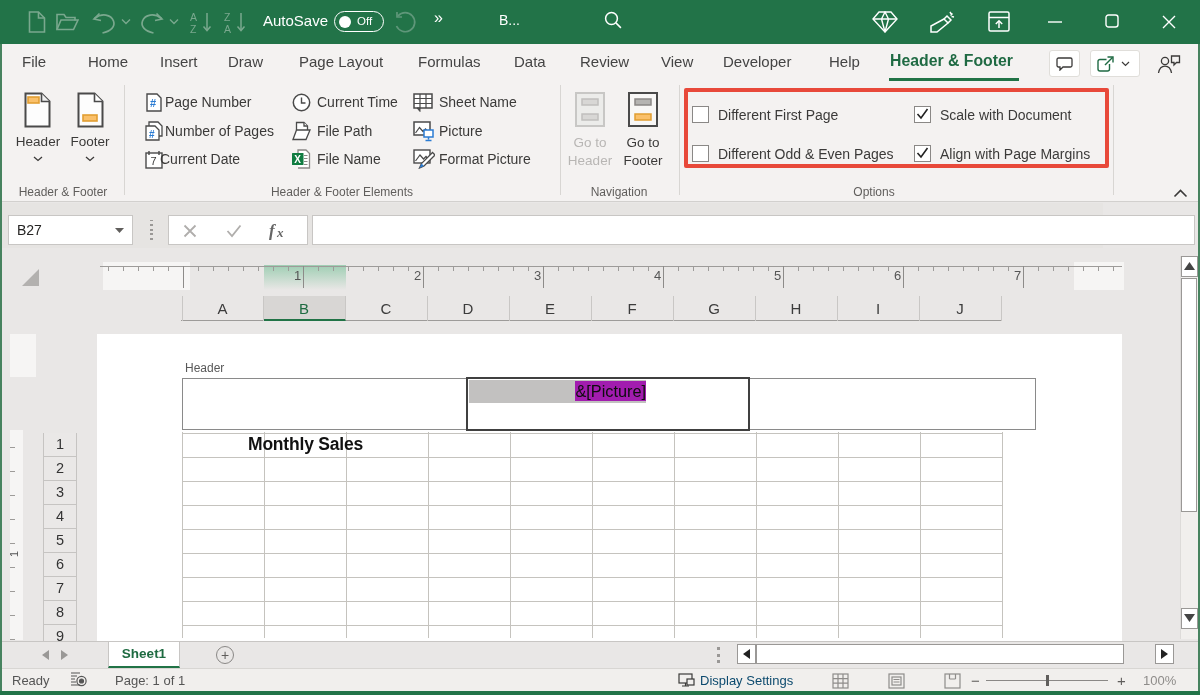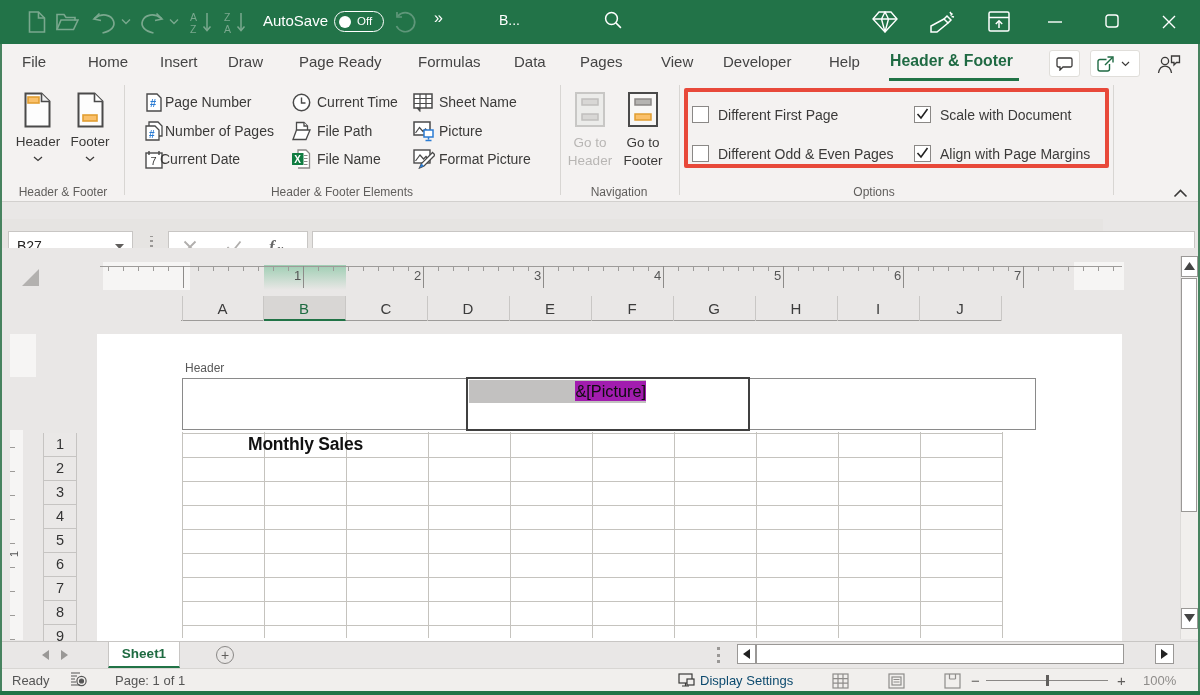--- a/index.html
+++ b/index.html
@@ -22,21 +22,21 @@
 .mbtn { position:absolute; top:6px; height:27px; background:#fff; border:1px solid #e0deda; border-radius:3px; }
 
 #ribbon { position:absolute; left:0; top:82px; width:1200px; height:120px; background:#f4f2f1; border-bottom:1px solid #d2d0ce; }
 .gsep { position:absolute; top:3px; width:1px; height:110px; background:#d8d6d3; }
 .glabel { position:absolute; top:103px; font-size:12px; color:#605e5c; width:200px; text-align:center; }
 .elem { position:absolute; font-size:14px; color:#3b3a39; white-space:nowrap; }
 .chk { position:absolute; width:17px; height:17px; background:#fff; border:1px solid #8a8886; }
 .chklbl { position:absolute; font-size:14px; color:#3b3a39; white-space:nowrap; }
 #redbox { position:absolute; left:684px; top:6px; width:425px; height:80px; border:4px solid #e8493a; border-radius:2px; }
 
-#fbar { position:absolute; left:0; top:219px; width:1103px; height:45px; background:#e6e4e2; }
+#fbar { position:absolute; left:0; top:203px; width:1103px; height:45px; background:#e6e4e2; }
 #namebox { position:absolute; left:8px; top:12px; width:125px; height:30px; background:#fff; border:1px solid #c8c6c4; font-size:14px; color:#252423; }
 #fxbtns { position:absolute; left:168px; top:12px; width:140px; height:30px; background:#fff; border:1px solid #c8c6c4; }
 #ffield { position:absolute; left:312px; top:12px; width:883px; height:30px; background:#fff; border:1px solid #c8c6c4; }
 
 #sheet { position:absolute; left:0; top:248px; width:1200px; height:393px; background:#e9e7e6; overflow:hidden; }
 
 #page { position:absolute; left:97px; top:86px; width:1025px; height:307px; background:#fff; }
 #watermark { position:absolute; left:204px; top:129px; width:808px; height:260px; background:#fdf7ca; overflow:hidden; }
 #wmtext { position:absolute; left:33px; top:61px; font-size:236px; color:#fff; letter-spacing:1px; }
 
@@ -134,24 +134,24 @@
       </svg>
     <svg class="tbi" style="left:1162px;top:15px;" width="14" height="14" viewBox="0 0 14 14" fill="none" stroke="#fff" stroke-width="1.4">
         <path d="M1 1l12 12M13 1L1 13"></path>
       </svg>
   </div>
   <div id="menurow">
     <div class="mtab" style="left:22px;">File</div>
     <div class="mtab" style="left:88px;">Home</div>
     <div class="mtab" style="left:160px;">Insert</div>
     <div class="mtab" style="left:228px;">Draw</div>
-    <div class="mtab" style="left:299px;">Page Ready</div>
+    <div class="mtab" style="left:299px;">Page Layout</div>
     <div class="mtab" style="left:418px;">Formulas</div>
     <div class="mtab" style="left:514px;">Data</div>
-    <div class="mtab" style="left:580px;">Pages</div>
+    <div class="mtab" style="left:580px;">Review</div>
     <div class="mtab" style="left:661px;">View</div>
     <div class="mtab" style="left:723px;">Developer</div>
     <div class="mtab" style="left:829px;">Help</div>
     <div class="mtab" id="hftab" style="left:890px;">Header &amp; Footer</div>
     <div id="hfunder"></div>
     <div class="mbtn" style="left:1049px;width:31px;"></div>
     <svg class="abs" style="left:1056px;top:13px;" width="17" height="14" viewBox="0 0 17 14" fill="none" stroke="#3b3a39" stroke-width="1.3">
         <path d="M2.5 1h12a1.5 1.5 0 0 1 1.5 1.5v6a1.5 1.5 0 0 1-1.5 1.5H7l-3 3v-3H2.5A1.5 1.5 0 0 1 1 8.5v-6A1.5 1.5 0 0 1 2.5 1z"></path>
       </svg>
     <div class="mbtn" style="left:1090px;width:50px;"></div>

